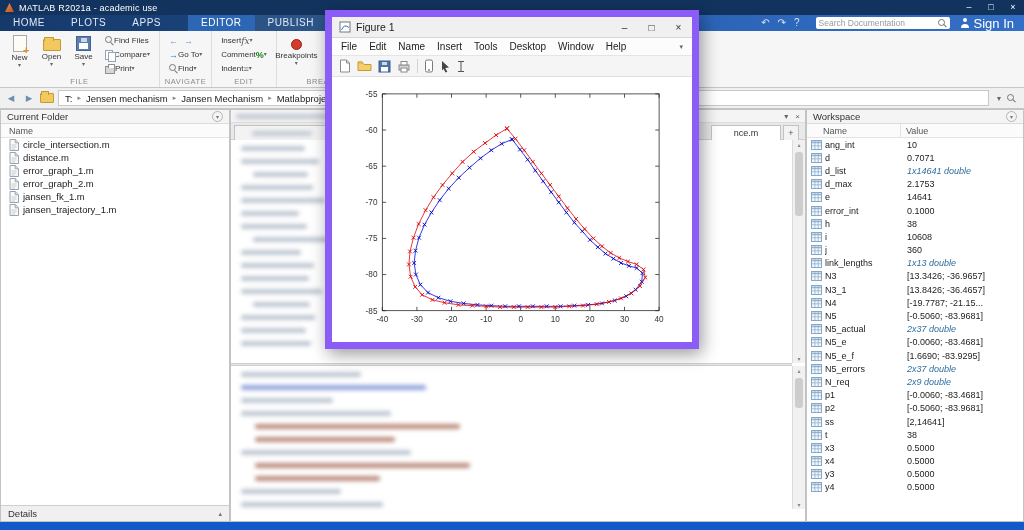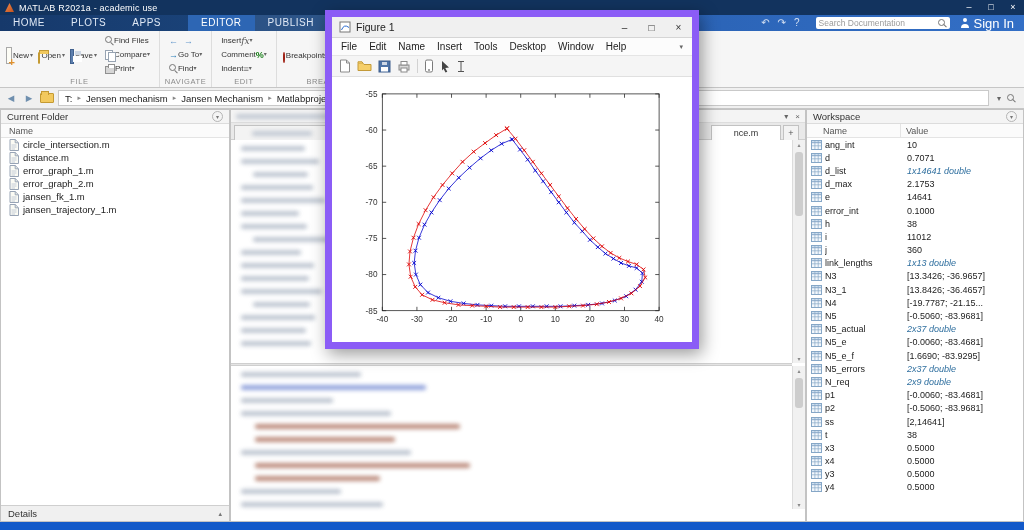--- a/index.html
+++ b/index.html
@@ -33,21 +33,21 @@
   .signin{display:flex;align-items:center;gap:4px;margin-right:10px;color:#fff;font-size:13px;cursor:default}
   .person{position:relative;width:10px;height:10px}
   .person::before{content:'';position:absolute;top:0;left:3px;width:4px;height:4px;border-radius:50%;background:#fff}
   .person::after{content:'';position:absolute;bottom:0;left:1px;width:8px;height:4px;border-radius:4px 4px 0 0;background:#fff}
 
   
   .toolstrip{position:absolute;left:0;top:31px;width:100%;height:57px;background:#f6f6f6;border-bottom:1px solid #c6c6c6;display:flex}
   .section{position:relative;height:100%;padding:3px 6px 11px 6px;display:flex;gap:5px}
   .section + .section{border-left:1px solid #ddd}
   .seclabel{position:absolute;bottom:1px;left:0;right:0;text-align:center;font-size:7.5px;color:#8b8b8b;letter-spacing:.6px}
-  .bigbtn{width:27px;display:flex;flex-direction:row;align-items:center;gap:1px;font-size:8px;color:#333;padding-top:1px;cursor:default}
+  .bigbtn{width:27px;display:flex;flex-direction:column;align-items:center;gap:1px;font-size:8px;color:#333;padding-top:1px;cursor:default}
   .blab{white-space:nowrap}
   .dd{font-size:6px;color:#666;line-height:5px}
   .ic-new{width:14px;height:17px;background:#fdfdf6;border:1px solid #a9a9a9;position:relative}
   .ic-new::after{content:'+';position:absolute;right:-4px;bottom:-5px;color:#e0912d;font-weight:bold;font-size:11px}
   .ic-open{width:18px;height:12px;margin-top:4px;background:#f2c95e;border:1px solid #c49a33;border-radius:1px;position:relative}
   .ic-open::before{content:'';position:absolute;top:-3px;left:0;width:8px;height:3px;background:#f2c95e;border:1px solid #c49a33;border-bottom:none}
   .ic-save{width:15px;height:15px;margin-top:1px;background:#5d7fae;border:1px solid #41628f;position:relative}
   .ic-save::before{content:'';position:absolute;left:2px;bottom:1px;width:9px;height:6px;background:#fff}
   .ic-save::after{content:'';position:absolute;left:4px;top:1px;width:6px;height:4px;background:#cdd7e4}
   .smallstack{display:flex;flex-direction:column;justify-content:flex-start;gap:1px}
@@ -480,21 +480,21 @@
           <span class="ws-name">h</span>
           <span class="ws-val">38</span>
         </div>
         <div class="ws-row">
           <svg width="11" height="10" viewBox="0 0 11 10" style="flex:none">
             <rect x="0.5" y="0.5" width="10" height="9" fill="#f2f7fc" stroke="#86a7c7"></rect>
             <rect x="0.5" y="0.5" width="10" height="2.2" fill="#cfe0f0" stroke="#86a7c7"></rect>
             <path d="M3.9 .5v9M7.2 .5v9M.5 5.8h10" stroke="#86a7c7" stroke-width="0.7"></path>
           </svg>
           <span class="ws-name">i</span>
-          <span class="ws-val">11012</span>
+          <span class="ws-val">10608</span>
         </div>
         <div class="ws-row">
           <svg width="11" height="10" viewBox="0 0 11 10" style="flex:none">
             <rect x="0.5" y="0.5" width="10" height="9" fill="#f2f7fc" stroke="#86a7c7"></rect>
             <rect x="0.5" y="0.5" width="10" height="2.2" fill="#cfe0f0" stroke="#86a7c7"></rect>
             <path d="M3.9 .5v9M7.2 .5v9M.5 5.8h10" stroke="#86a7c7" stroke-width="0.7"></path>
           </svg>
           <span class="ws-name">j</span>
           <span class="ws-val">360</span>
         </div>

